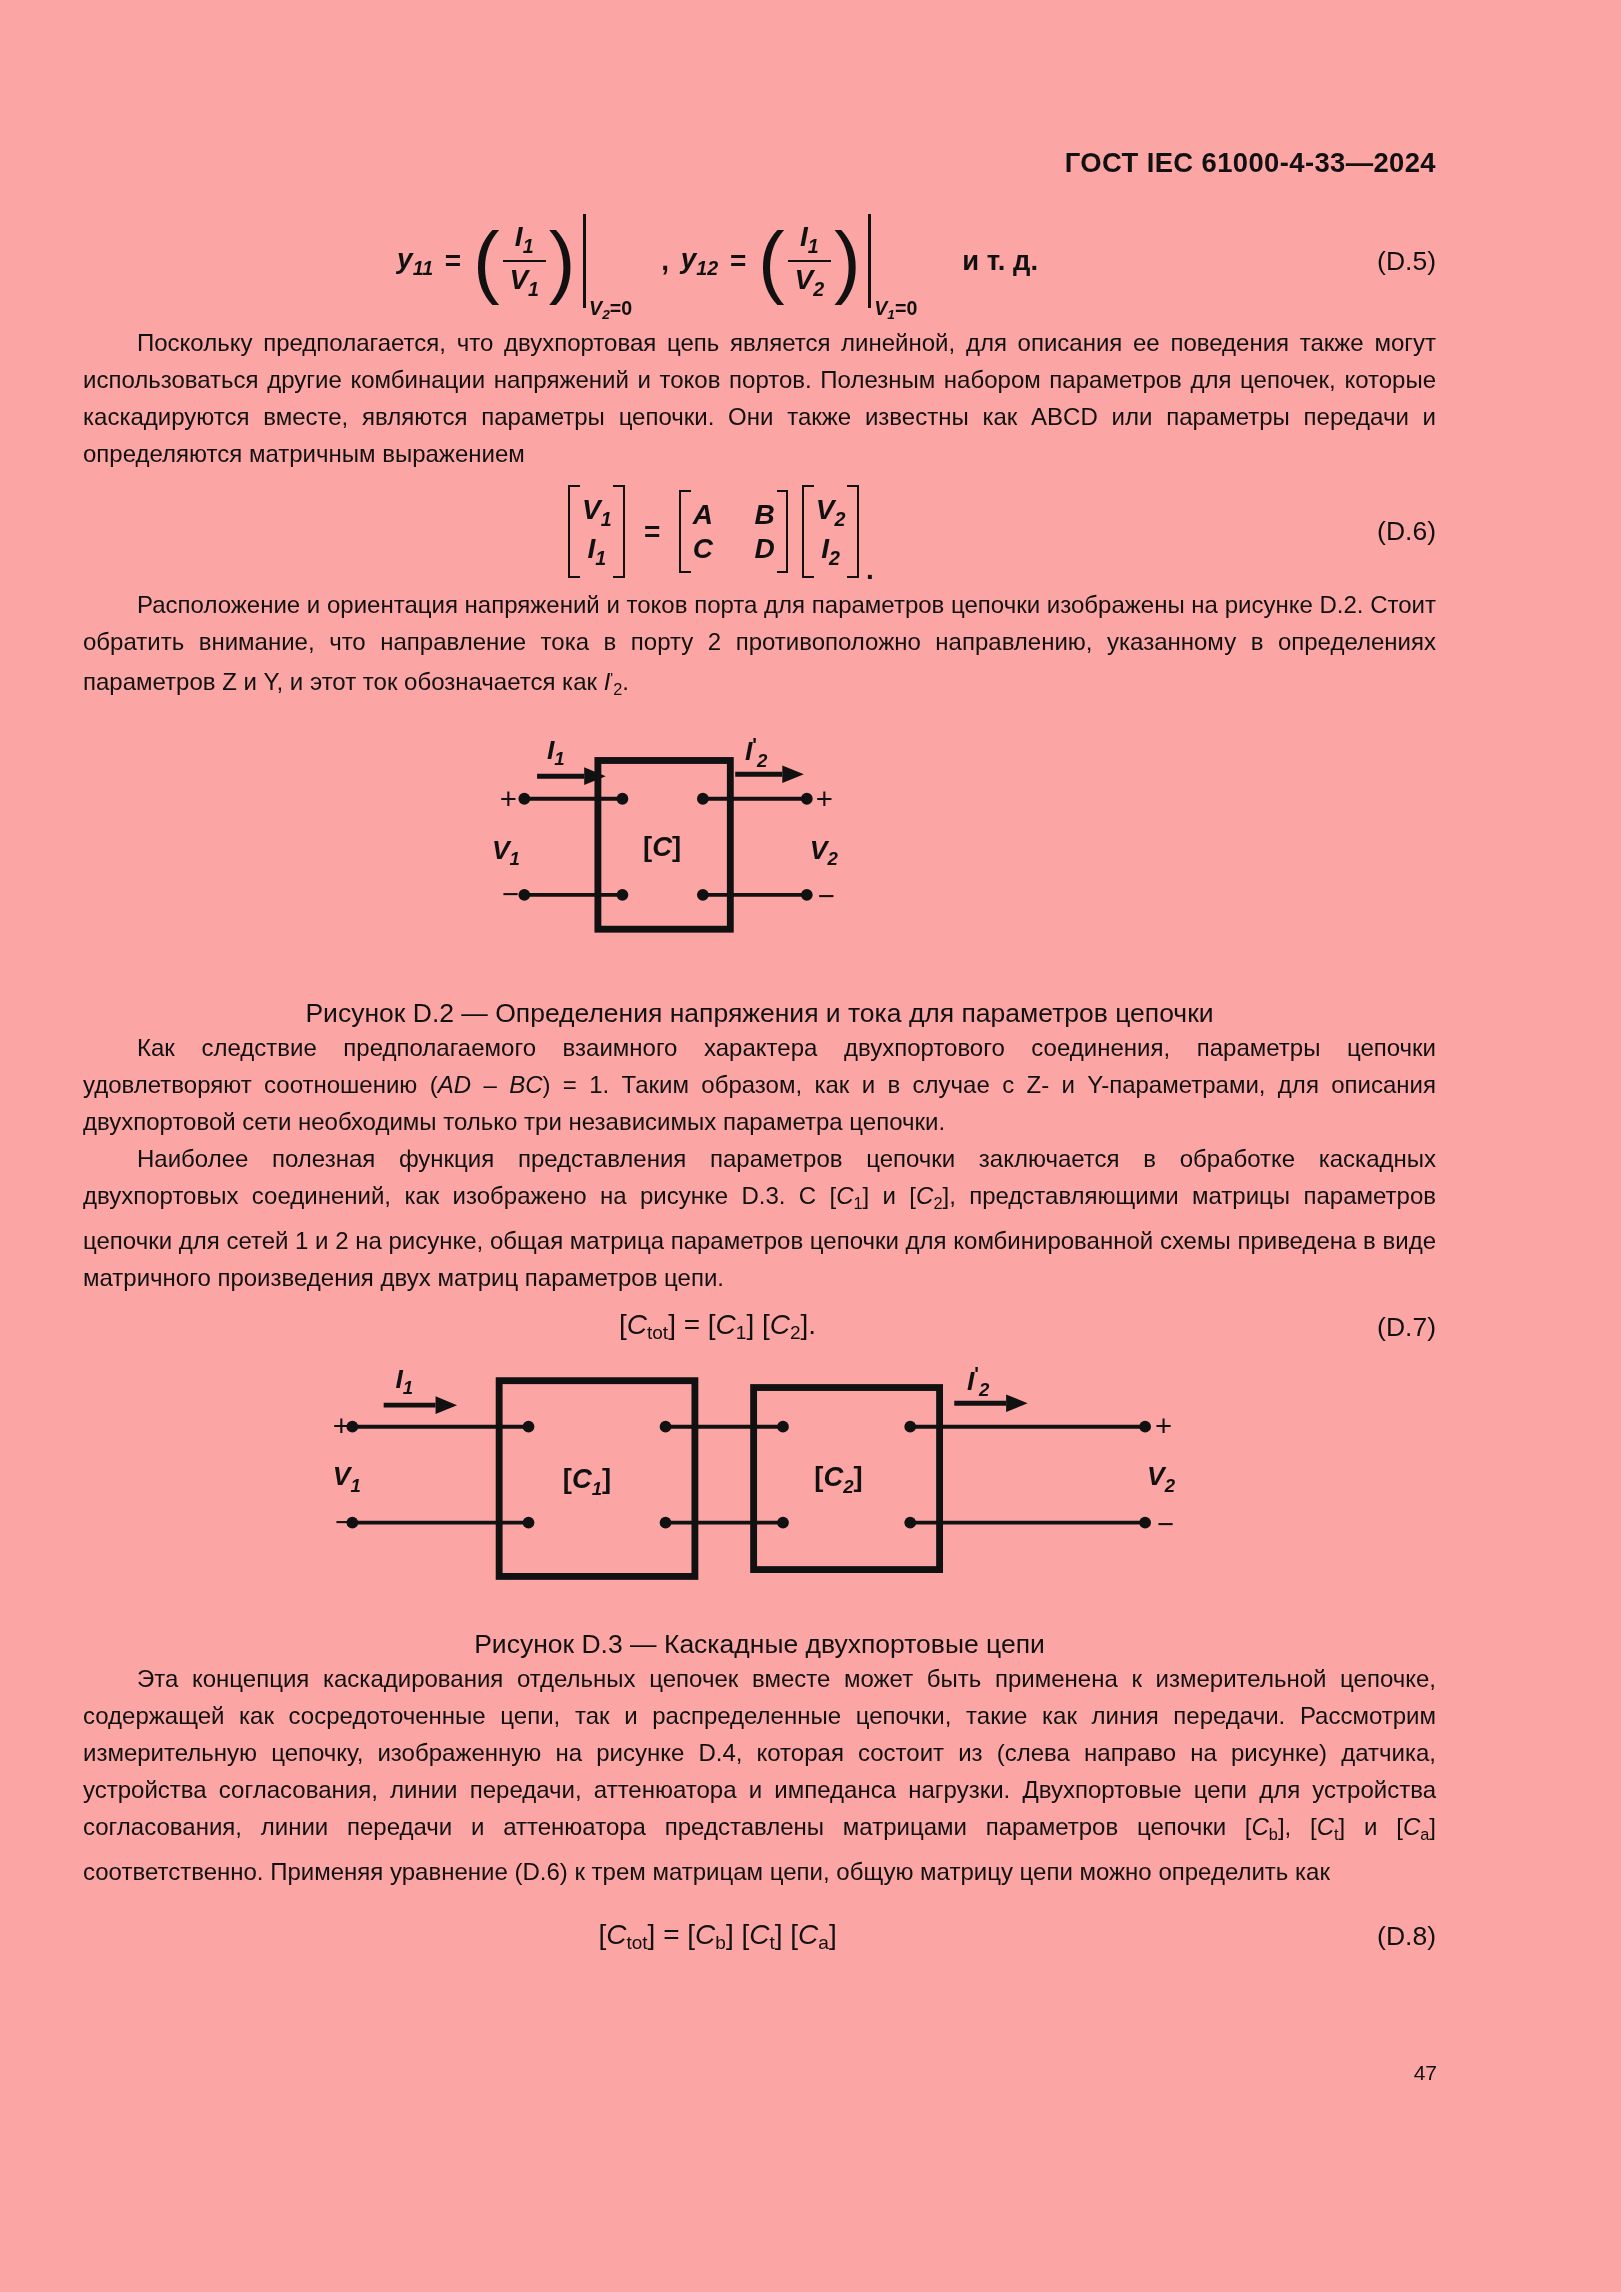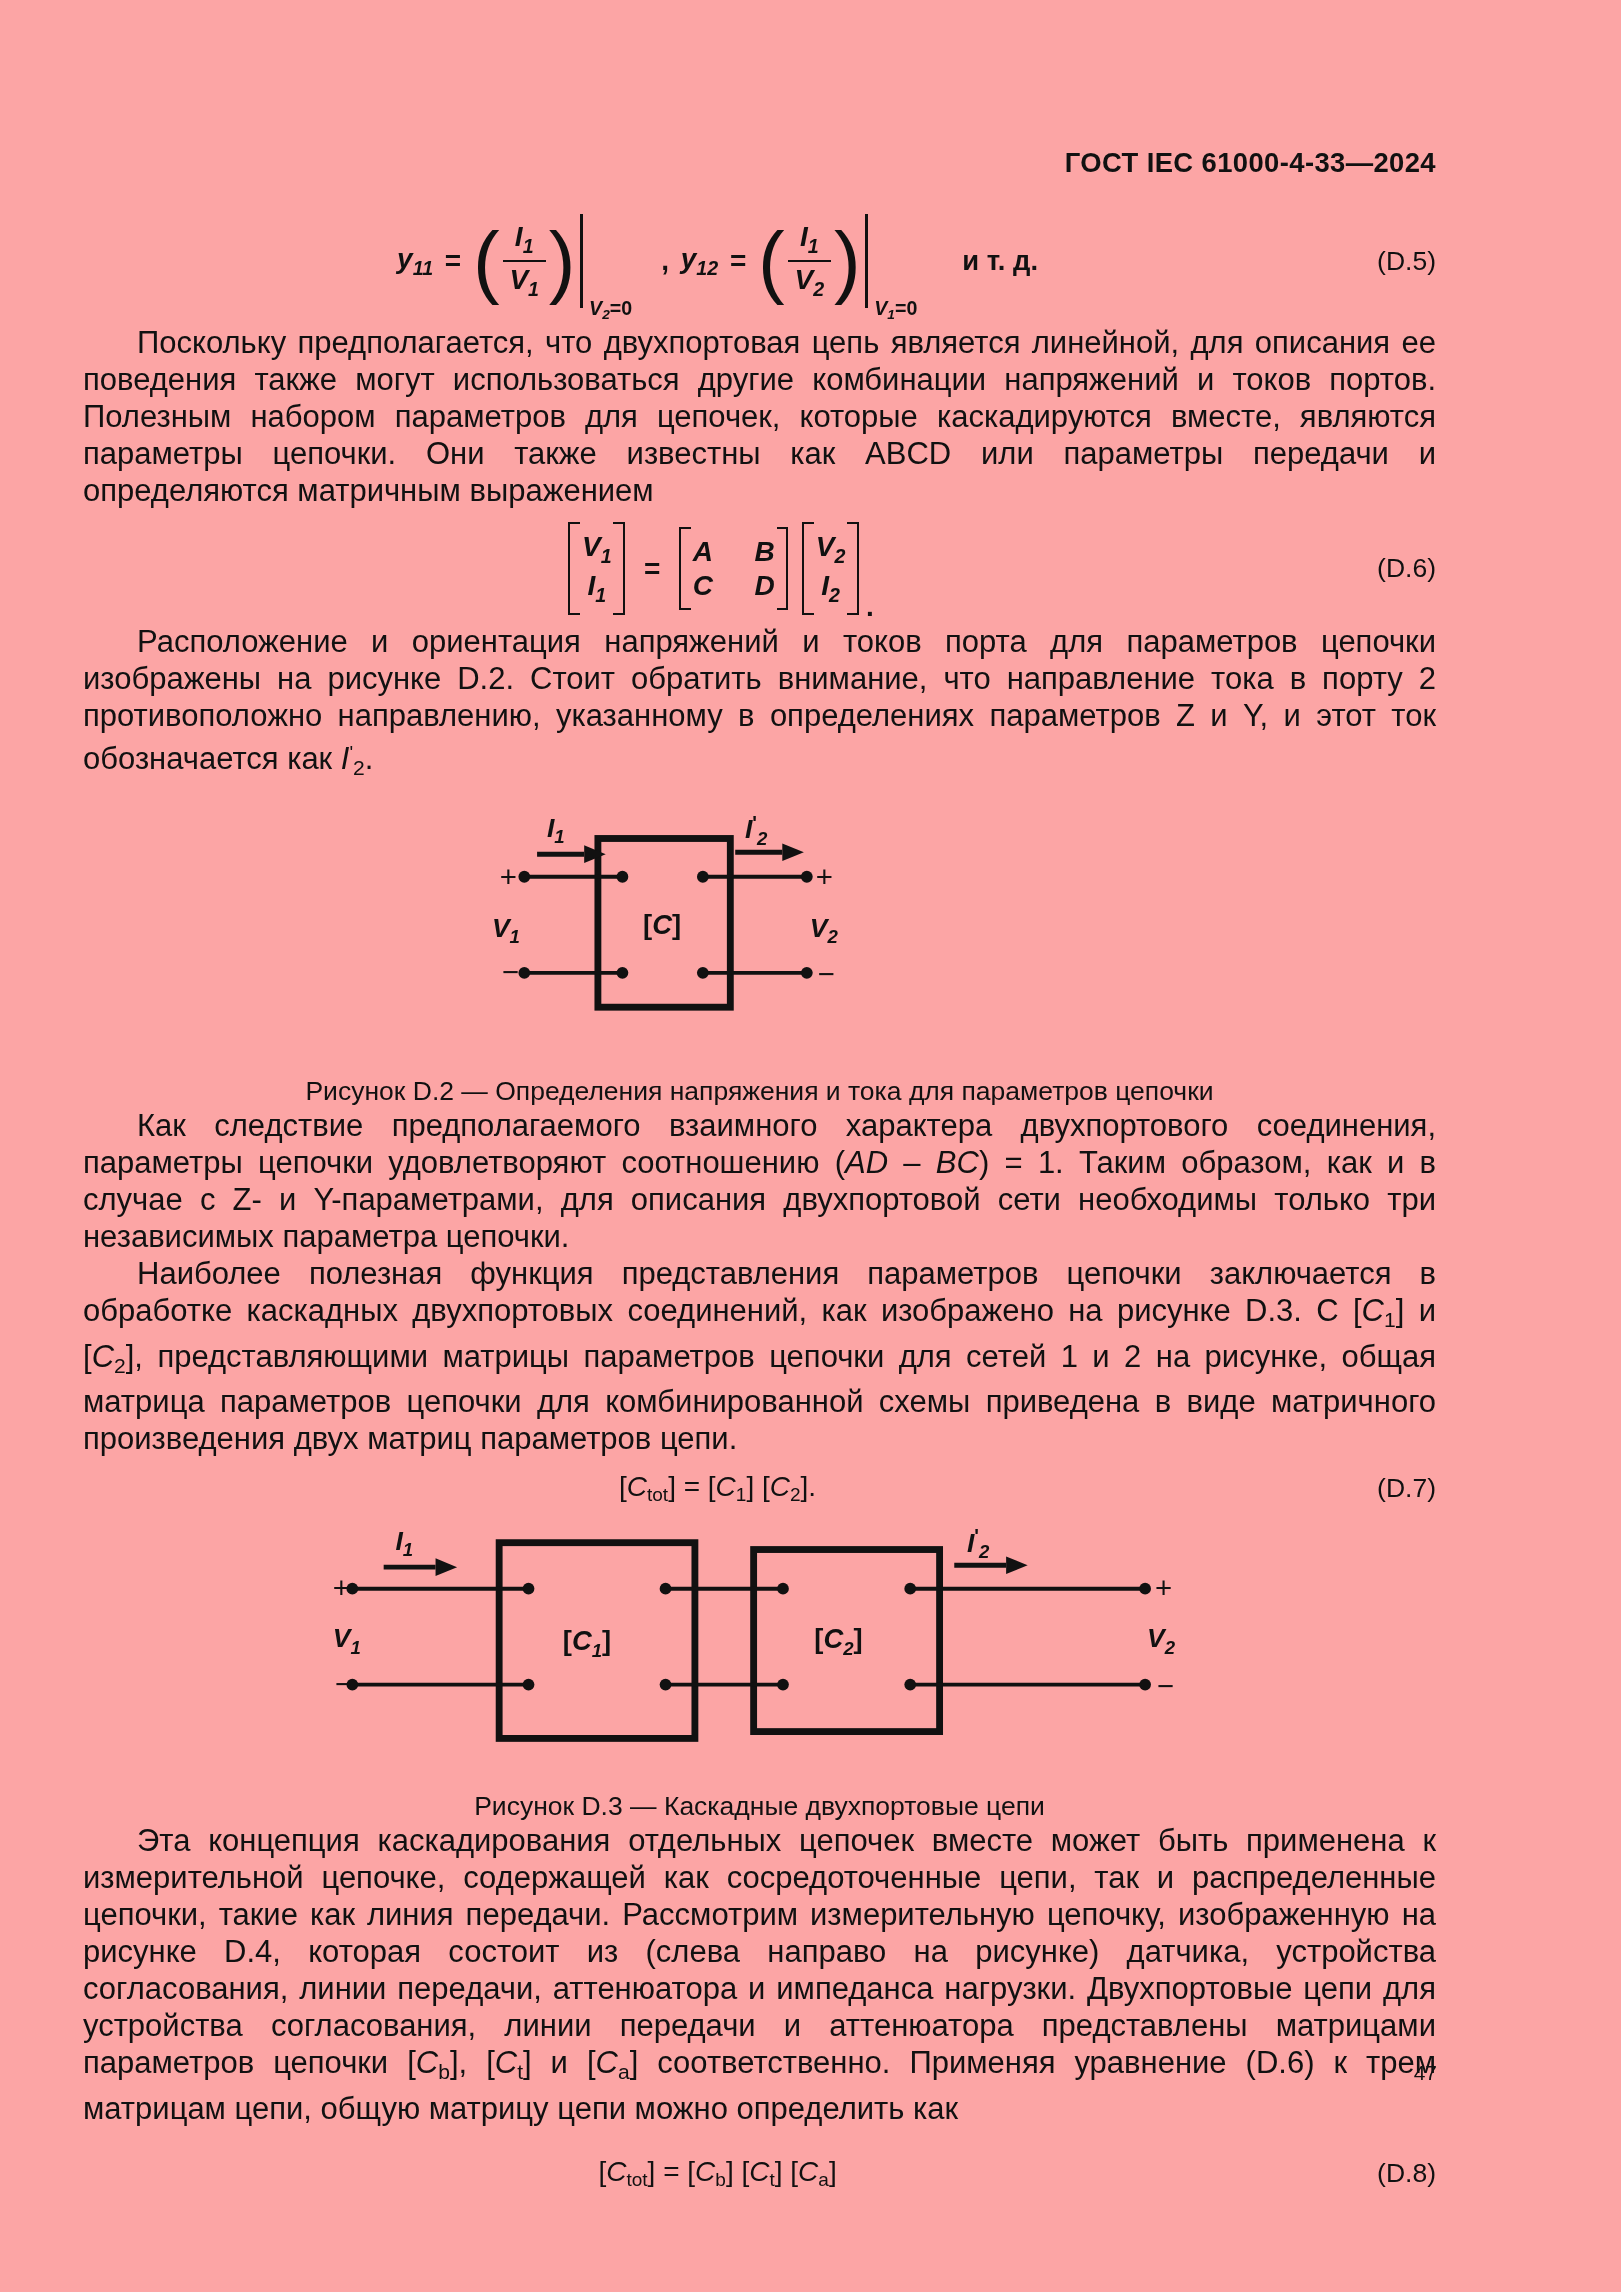--- a/index.html
+++ b/index.html
@@ -34,21 +34,21 @@
   .vit  { font-style: italic; font-weight: 700; font-size: 28px; }
   .vsub { font-style: italic; font-weight: 700; font-size: 19.6px; vertical-align: -6.9px; }
   .vop  { font-weight: 700; font-size: 28px; margin: 0 11.8px; }
   .etc  { font-weight: 700; font-size: 27.4px; margin-left: 94px; }
   .cma  { font-weight: 700; font-size: 28px; margin: 0 11.8px 0 78px; }
   .fgroup { display: inline-flex; align-items: center; height: 102px; }
   .bigp { font-size: 80px; font-weight: 400; line-height: 98px; }
   .frac { display: inline-flex; flex-direction: column; align-items: center; margin: 0 2.9px; }
   .fcell { white-space: nowrap; padding: 2px 6.9px; line-height: 1.15; }
   .fline { height: 2.9px; background: #111; align-self: stretch; }
-  .ebarwrap { position: relative; width: 2.9px; align-self: stretch; margin-left: 4.9px; }
+  .ebarwrap { position: relative; width: 2.9px; align-self: stretch; margin-left: 4.9px; text-align: right; }
   .ebar { position: absolute; top: 3.9px; bottom: 3.9px; width: 2.9px; background: #111; }
   .econd { position: absolute; left: 8.8px; bottom: -9.8px; font-size: 19.6px; font-weight: 700; white-space: nowrap; }
   .cv  { font-style: italic; }
   .cvs { font-style: italic; font-size: 13.7px; vertical-align: -3.9px; }
   .mtx { display: inline-flex; flex-direction: column; align-items: center; justify-content: center;
          position: relative; padding: 7.8px 13.7px; margin: 0 6.9px; }
   .mtx::before { content: ""; position: absolute; top: 0; bottom: 0; left: 0; width: 9.8px;
                  border: 2.9px solid #111; border-right: none; }
   .mtx::after  { content: ""; position: absolute; top: 0; bottom: 0; right: 0; width: 9.8px;
                  border: 2.9px solid #111; border-left: none; }
@@ -58,21 +58,21 @@
   .eqline { font-size: 28px; }
   
   .s-i   { font-style: italic; }
   .s-sub { font-size: 0.68em; vertical-align: -0.28em; }
   .s-sup { font-size: 0.62em; vertical-align: 0.5em; }
   
   .heading { margin-top: 25.5px; font-weight: 700; font-size: 27.4px; padding-left: 54px; }
   .heading .ht { margin-left: 17.6px; }
   p.body {
     margin: 0;
-    font-size: 31px;
+    font-size: 24px;
     line-height: 37px;
     text-align: justify;
     text-indent: 54px;
   }
   p.body.first { margin-top: 11.8px; }
   p.body.noindent { text-indent: 0; }
   .figcaption { text-align: center; font-size: 26.5px; }
   
   .fig { display: block; }
   .fig text { fill: #111; font-family: "Liberation Sans", sans-serif; font-weight: 700; }

